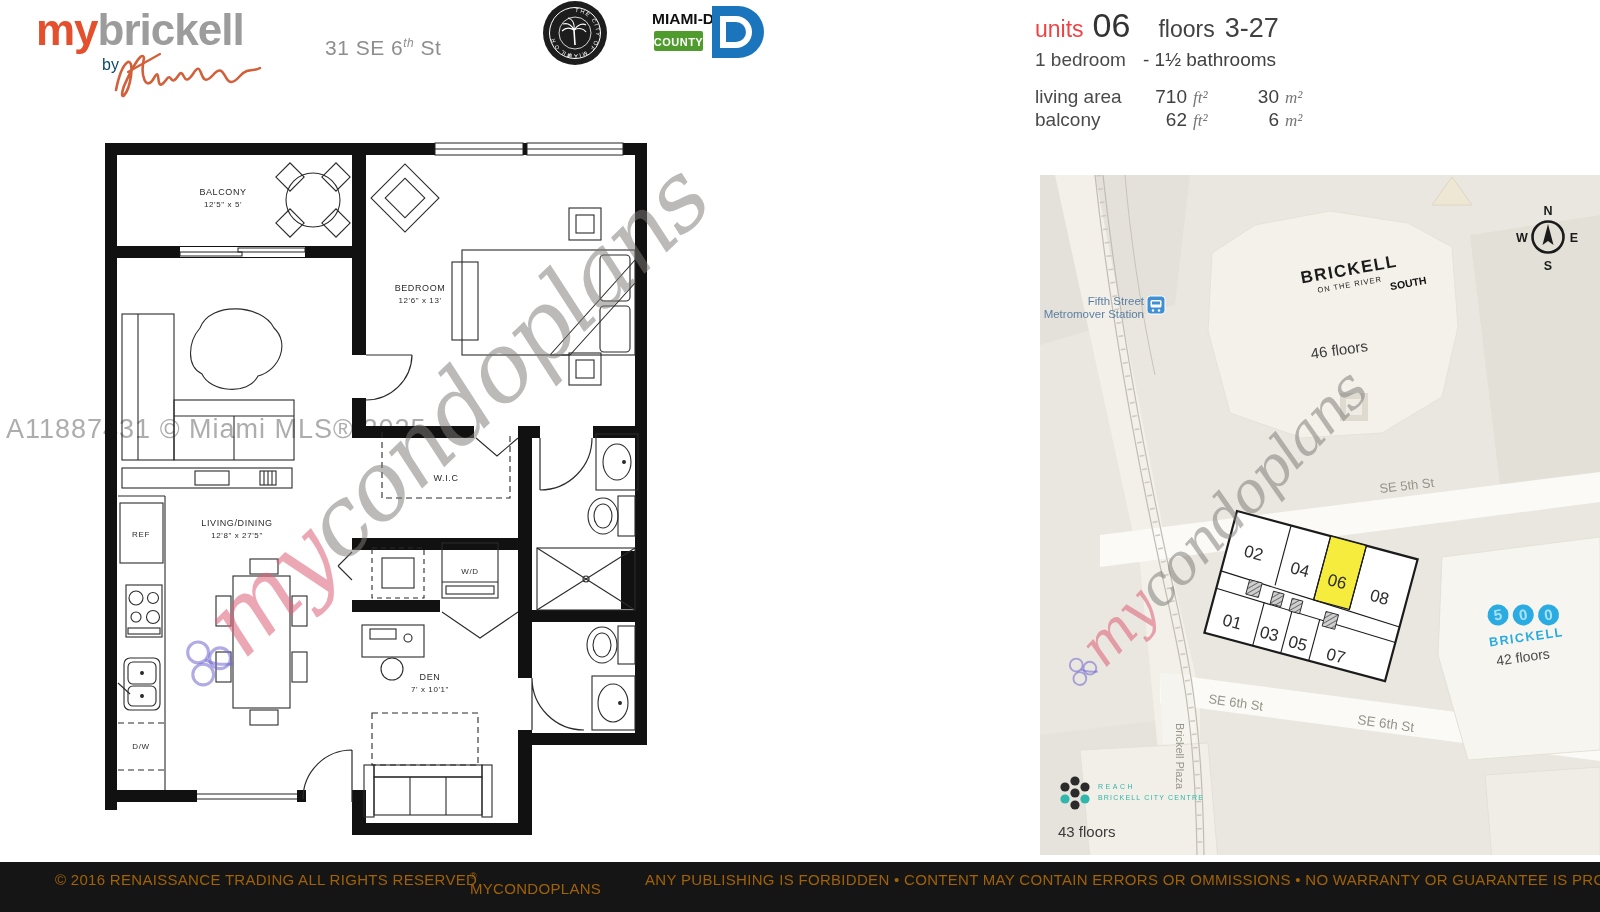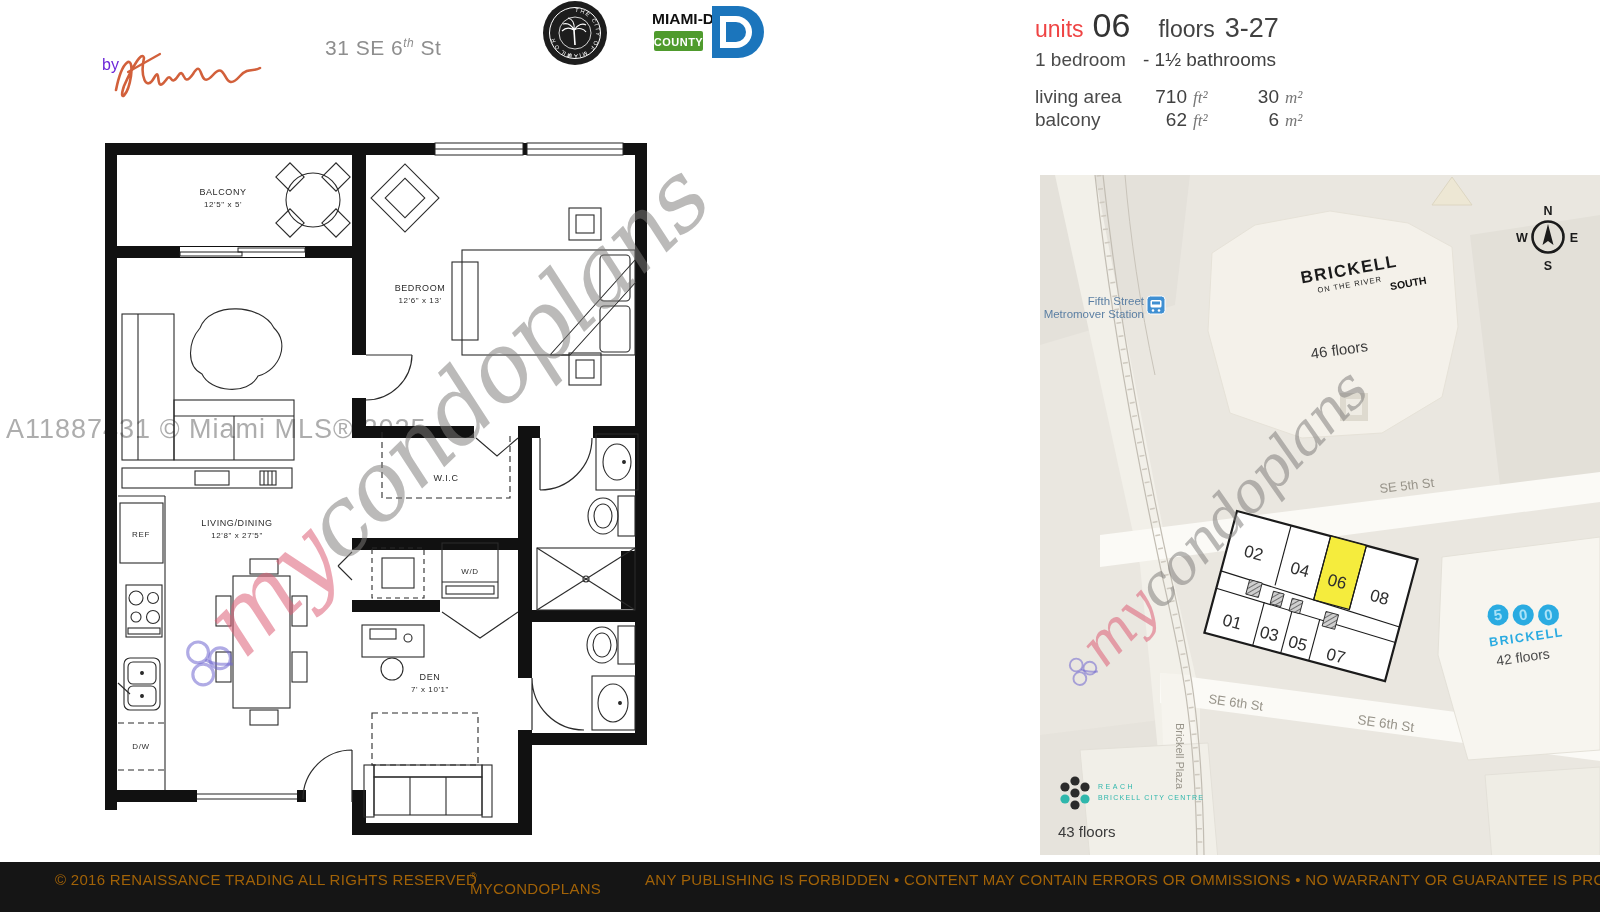--- a/index.html
+++ b/index.html
@@ -3,21 +3,21 @@
 <meta charset="utf-8">
 <style>
   html,body{margin:0;padding:0;background:#fff;}
   .page{position:relative;width:1600px;height:912px;background:#ffffff;overflow:hidden;
         font-family:"Liberation Sans",sans-serif;}
   .abs{position:absolute;}
   
   .logo{left:36px;top:8px;font-size:44px;font-weight:bold;letter-spacing:-1px;line-height:1;}
   .logo .my{color:#E4502D;}
   .logo .brickell{color:#9C9C9C;}
-  .logo-by{left:102px;top:56px;font-size:16px;color:#6d28d9;}
+  .logo-by{left:102px;top:56px;font-size:16px;color:#0c4a6e;}
   .address{left:325px;top:36px;font-size:21px;color:#8E8E8E;letter-spacing:.5px;}
   .address sup{font-size:12px;font-style:italic;}
   
   .unit-info{left:1035px;top:6px;width:330px;color:#414141;}
   .ui-row1{display:flex;align-items:baseline;}
   .ui-units-label{font-size:23px;color:#ef4444;}
   .ui-units-value{font-size:34px;margin-left:9px;color:#333;}
   .ui-floors-label{font-size:23px;margin-left:28px;}
   .ui-floors-value{font-size:27px;margin-left:10px;}
   .ui-grid{margin-top:4px;font-size:19px;}
@@ -48,20 +48,23 @@
   .f-center{left:470px;}
   .f-center sup{font-size:9px;}
   .f-right{left:645px;}
   text{font-family:"Liberation Sans",sans-serif;}
 </style>
 </head>
 <body>
 
 <div class="page">
 
+  <div class="abs logo">
+    <span class="my">my</span><span class="brickell">brickell</span>
+  </div>
   <div class="abs logo-by">by</div>
   <svg id="signature-svg" class="abs" width="170" height="72" viewBox="0 0 170 72">
     <path d="M8,52 C14,22 26,14 23,38 C20,58 10,66 16,48 C24,30 34,12 36,20 C32,38 38,54 46,40 C54,26 46,58 58,42 C64,33 62,50 70,38 C77,27 74,52 85,36 C96,18 90,54 105,37 C120,20 114,58 132,38 C140,29 146,34 152,30" stroke="#D2603B" stroke-width="2.6" fill="none" stroke-linecap="round"></path>
     <path d="M20,34 L52,16" stroke="#D2603B" stroke-width="2.2" fill="none" stroke-linecap="round"></path>
   </svg>
   <div class="abs address">
     <span>31 SE 6</span><sup>th</sup><span> St</span>
   </div>
 
   <svg id="seal-svg" class="abs" width="84" height="70" viewBox="0 0 84 70">

